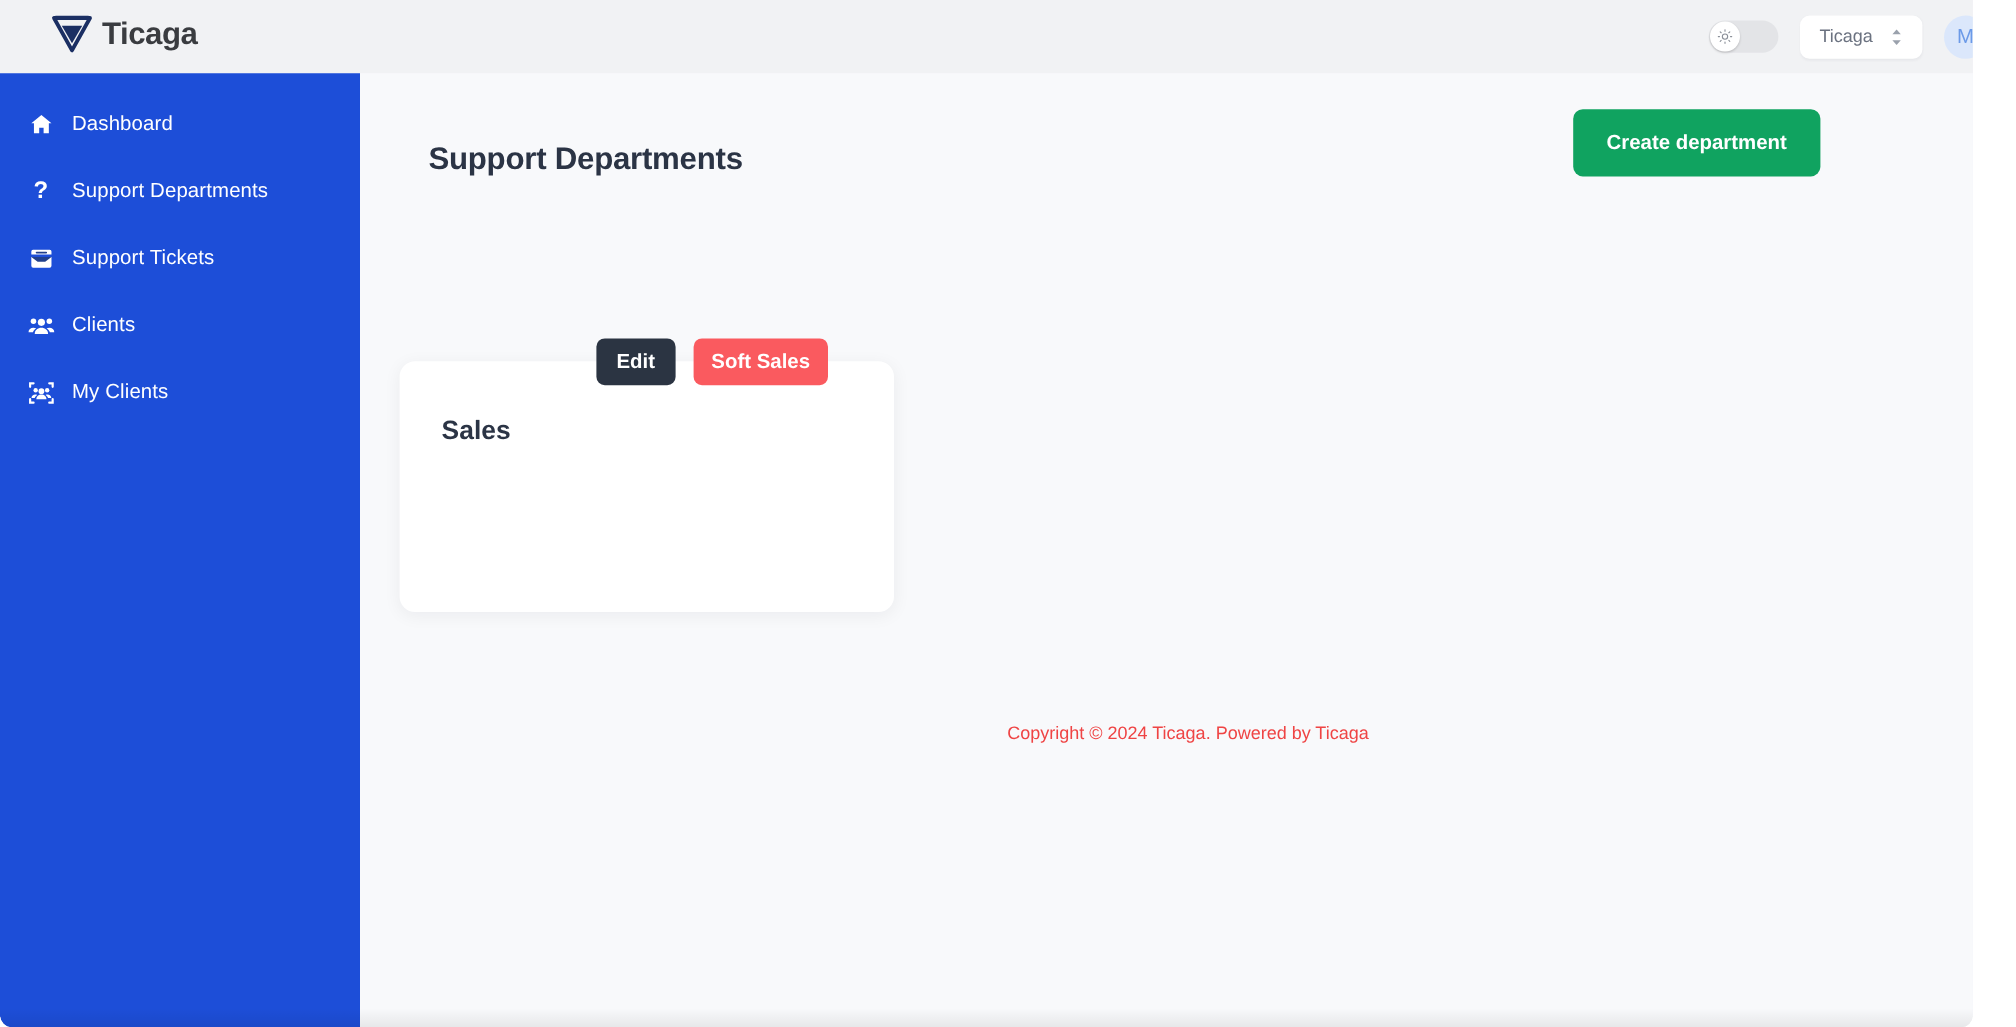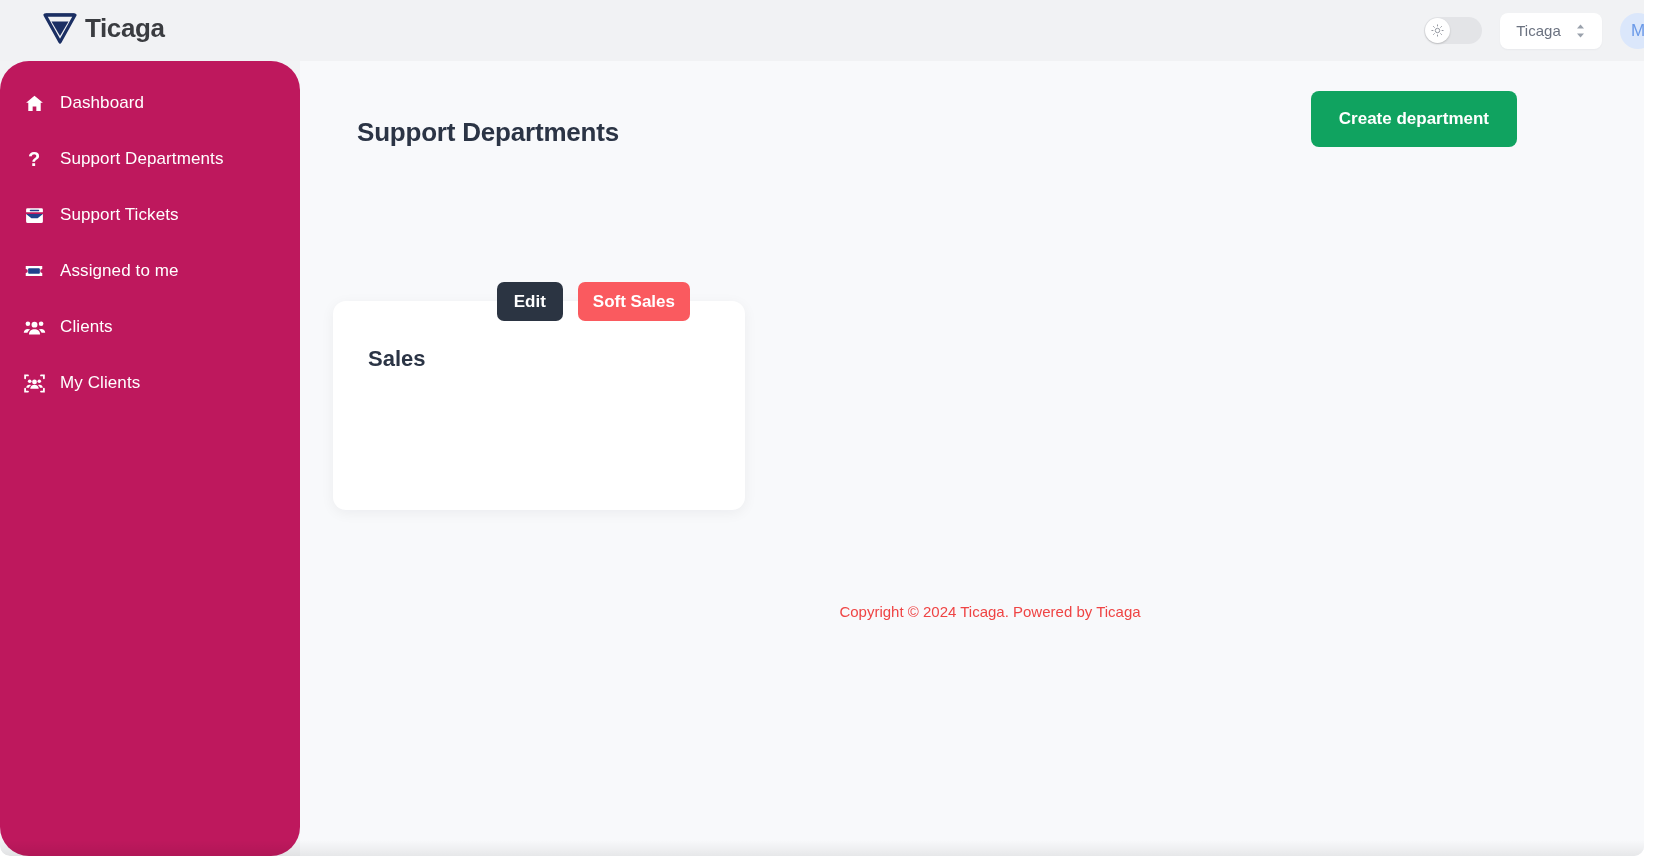--- a/index.html
+++ b/index.html
@@ -64,24 +64,23 @@
     background:#dbe7fb; color:#6b9ae8;
     font-size:17px; font-weight:400;
     display:flex; align-items:center; justify-content:center;
     cursor:pointer; flex:none;
   }
 
   
   #sidebar {
     position:absolute; left:0; top:61px;
     width:300px; height:795px;
-    background:#be185d;
+    background:#1d4ed8;
     border-bottom-left-radius:10px;
     padding-top:22px;
-    border-radius:29px;
   }
   .nav-item {
     display:flex; align-items:center;
     height:40px; padding-left:22px; gap:14px;
     color:#ffffff; cursor:pointer;
     margin-bottom:16px;
     text-decoration:none;
   }
   .nav-item .nav-icon {
     width:24px; height:24px; flex:none;
@@ -246,29 +245,20 @@
         <svg width="21" height="21" viewBox="0 0 24 24" fill="#ffffff">
           <path d="M4 3.6 h16 a1.6 1.6 0 0 1 1.6 1.6 v3.0 H2.4 V5.2 A1.6 1.6 0 0 1 4 3.6 Z"></path>
           <path d="M2.4 10.4 h19.2 v8.4 a1.8 1.8 0 0 1 -1.8 1.8 H4.2 a1.8 1.8 0 0 1 -1.8 -1.8 Z"></path>
           <rect x="6.6" y="5.4" width="10.8" height="1.7" rx=".85" fill="#21408c"></rect>
           <path d="M2.4 10.4 h19.2 l-6.0 4.6 h-7.2 Z" fill="#21408c"></path>
         </svg>
       </span>
       <span class="nav-label">Support Tickets</span>
     </div>
 
-    <div class="nav-item">
-      <span class="nav-icon">
-        <svg width="22" height="22" viewBox="0 0 24 24" fill="#ffffff">
-          <path d="M3 6.6 h18 v3.1 a2.3 2.3 0 0 0 0 4.6 v3.1 H3 v-3.1 a2.3 2.3 0 0 0 0 -4.6 Z"></path>
-          <rect x="5.6" y="9.1" width="12.8" height="5.8" rx="1" fill="#21408c"></rect>
-        </svg>
-      </span>
-      <span class="nav-label">Assigned to me</span>
-    </div>
 
     <div class="nav-item">
       <span class="nav-icon">
         <svg width="23" height="23" viewBox="0 0 24 24" fill="#ffffff">
           <circle cx="12" cy="9.0" r="3.1"></circle>
           <circle cx="5.1" cy="8.1" r="2.4"></circle>
           <circle cx="18.9" cy="8.1" r="2.4"></circle>
           <path d="M6.2 19.2 c0-3.4 2.6-5.4 5.8-5.4 s5.8 2.0 5.8 5.4 Z"></path>
           <path d="M0.8 17.6 c0-2.6 1.9-4.0 4.3-4.0 c.9 0 1.7 .2 2.4 .6 c-1.6 1.0-2.6 2.5-2.8 3.4 Z"></path>
           <path d="M23.2 17.6 c0-2.6-1.9-4.0-4.3-4.0 c-.9 0-1.7 .2-2.4 .6 c1.6 1.0 2.6 2.5 2.8 3.4 Z"></path>

